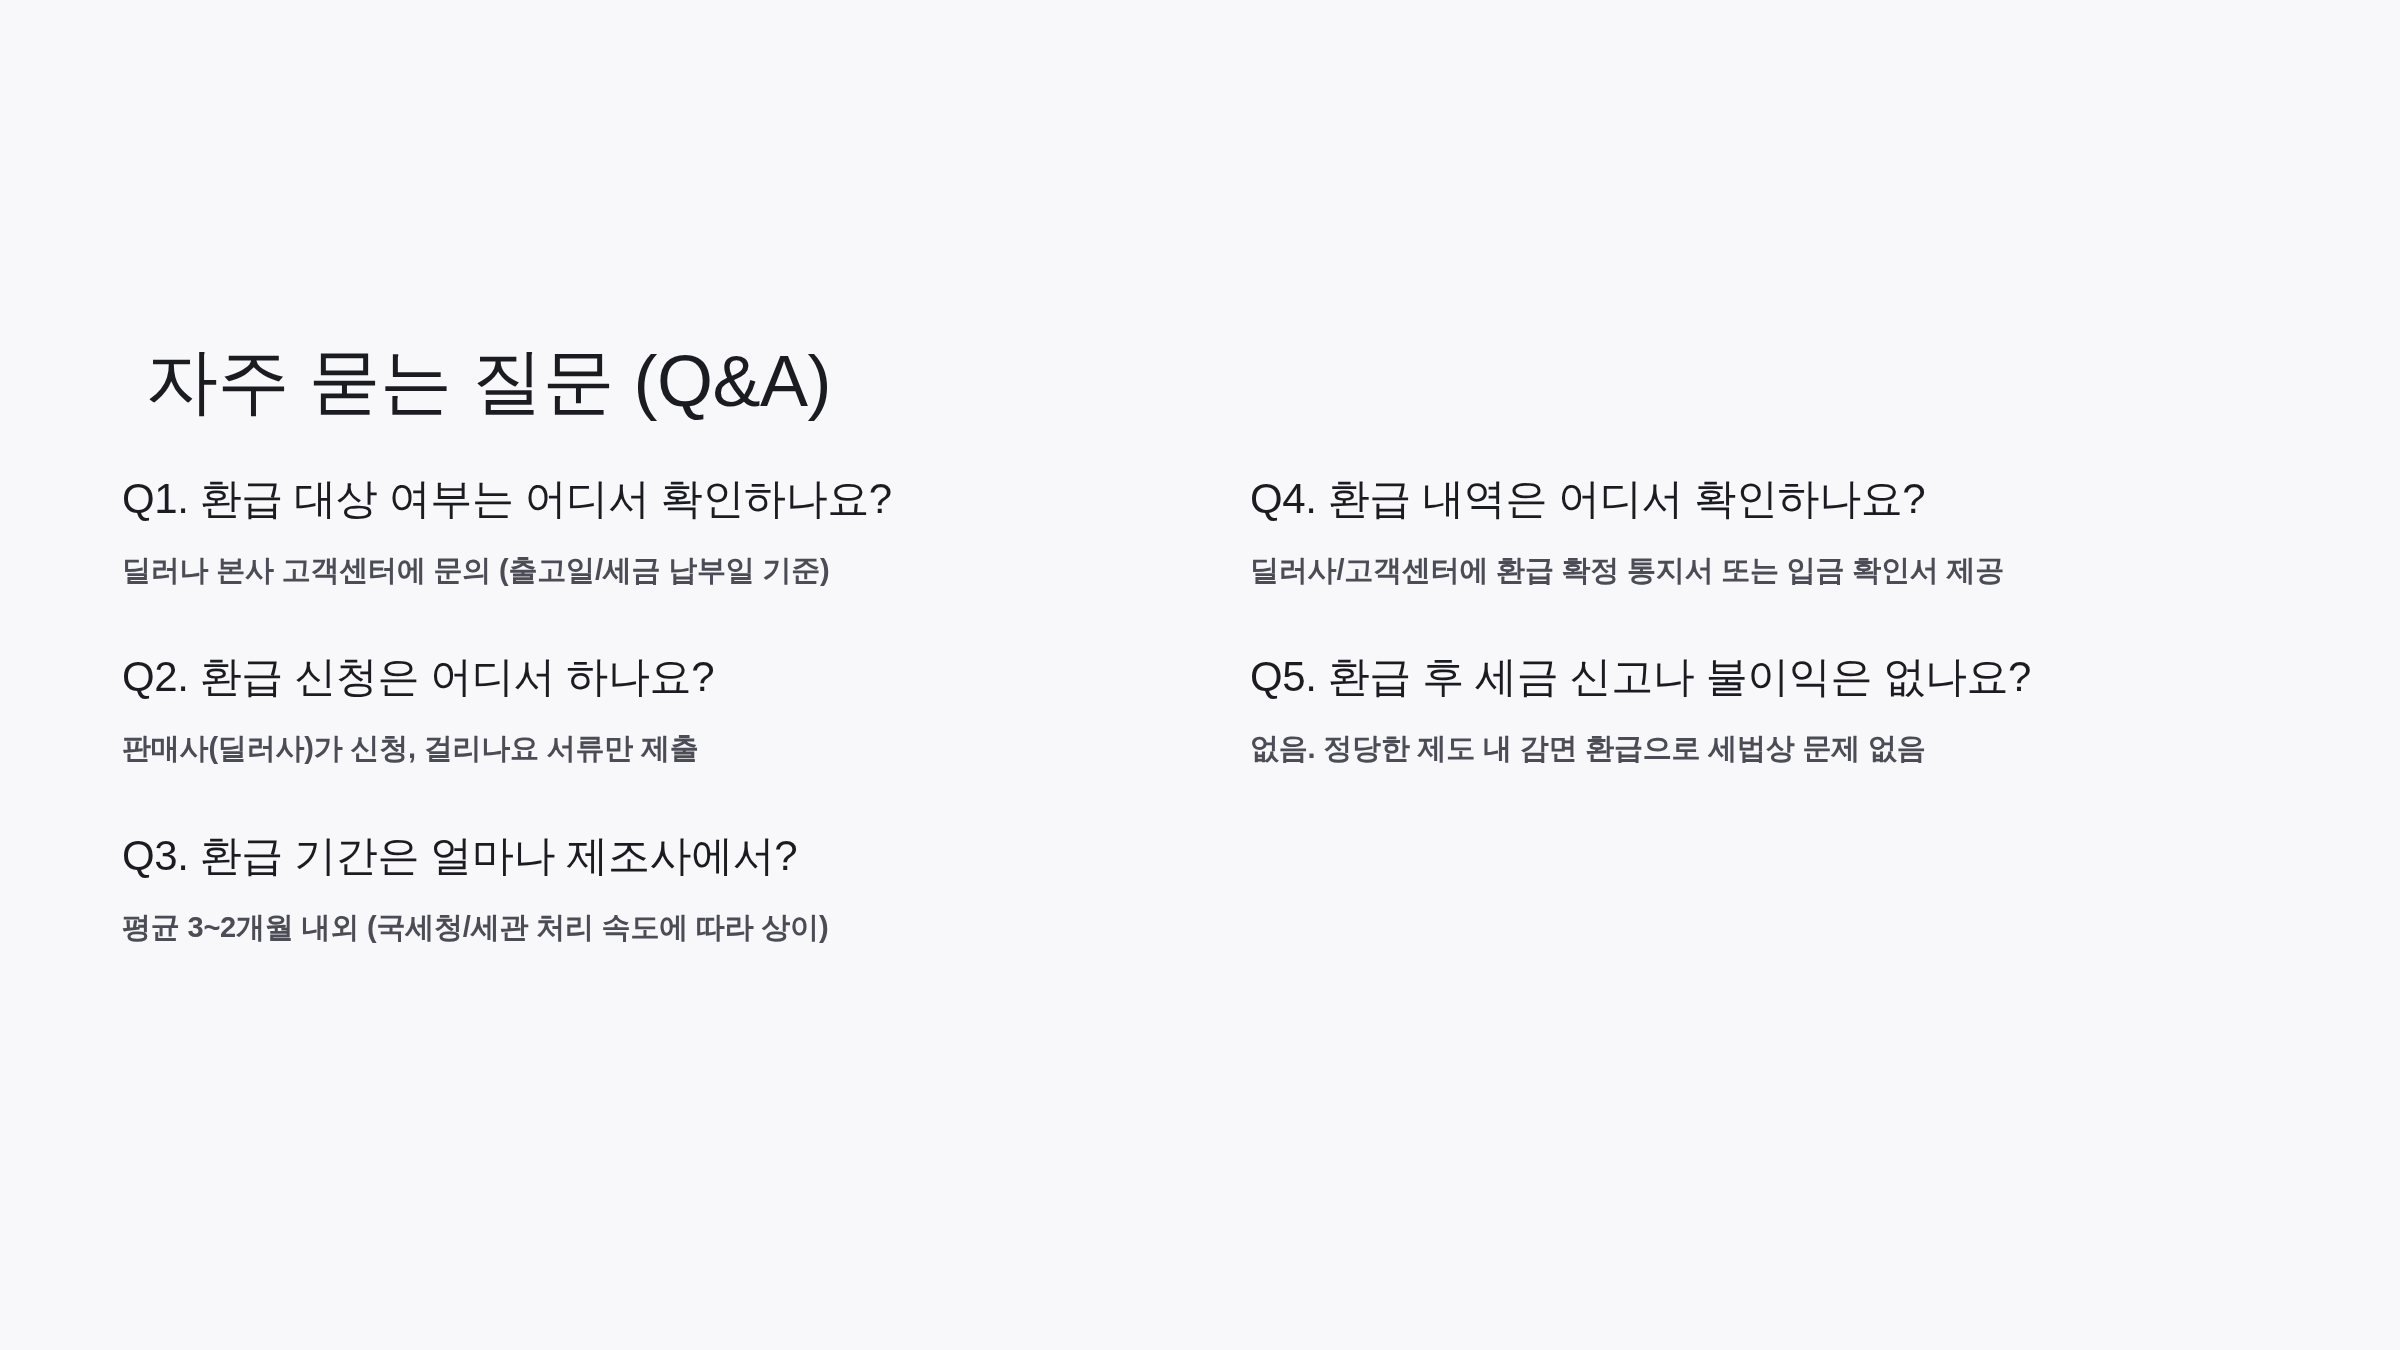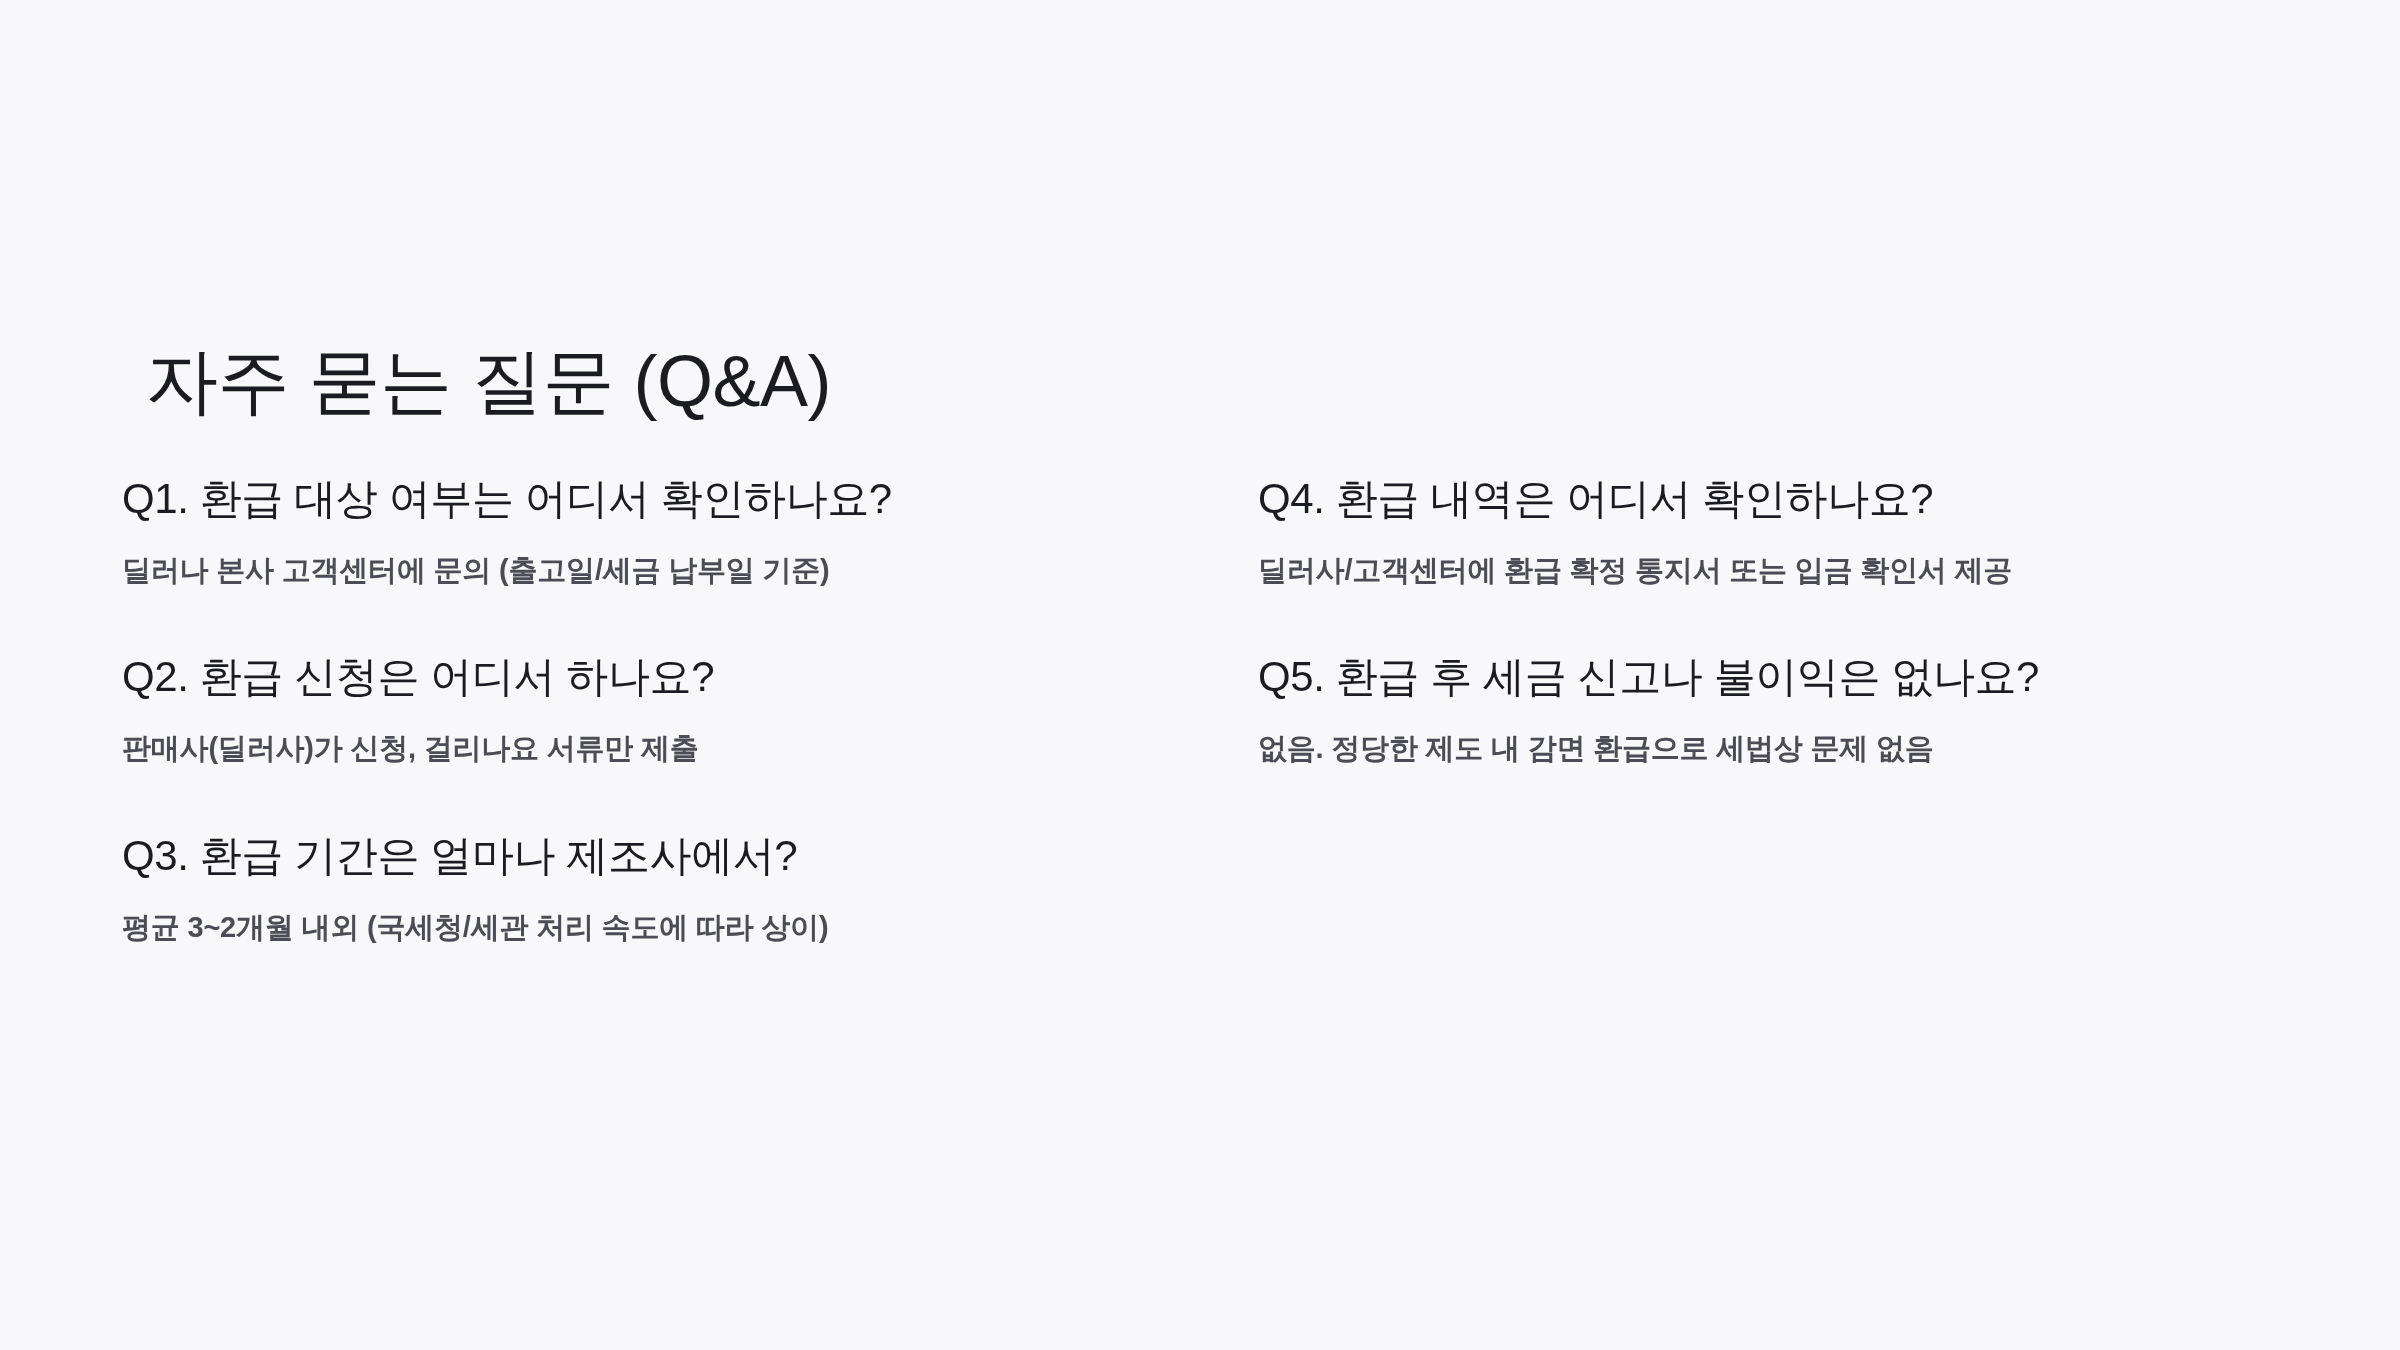--- a/index.html
+++ b/index.html
@@ -47,21 +47,21 @@
     flex-direction: row;
     gap: 0;
   }
   .qa-column {
     width: 1128px;
     flex: 0 0 1128px;
     display: flex;
     flex-direction: column;
   }
   .qa-column + .qa-column {
-    margin-left: 8px;
+    margin-left: 0;
   }
 
   .qa-item {
     margin-bottom: 30px;
   }
   .qa-item:last-child {
     margin-bottom: 0;
   }
 
   .qa-question {

